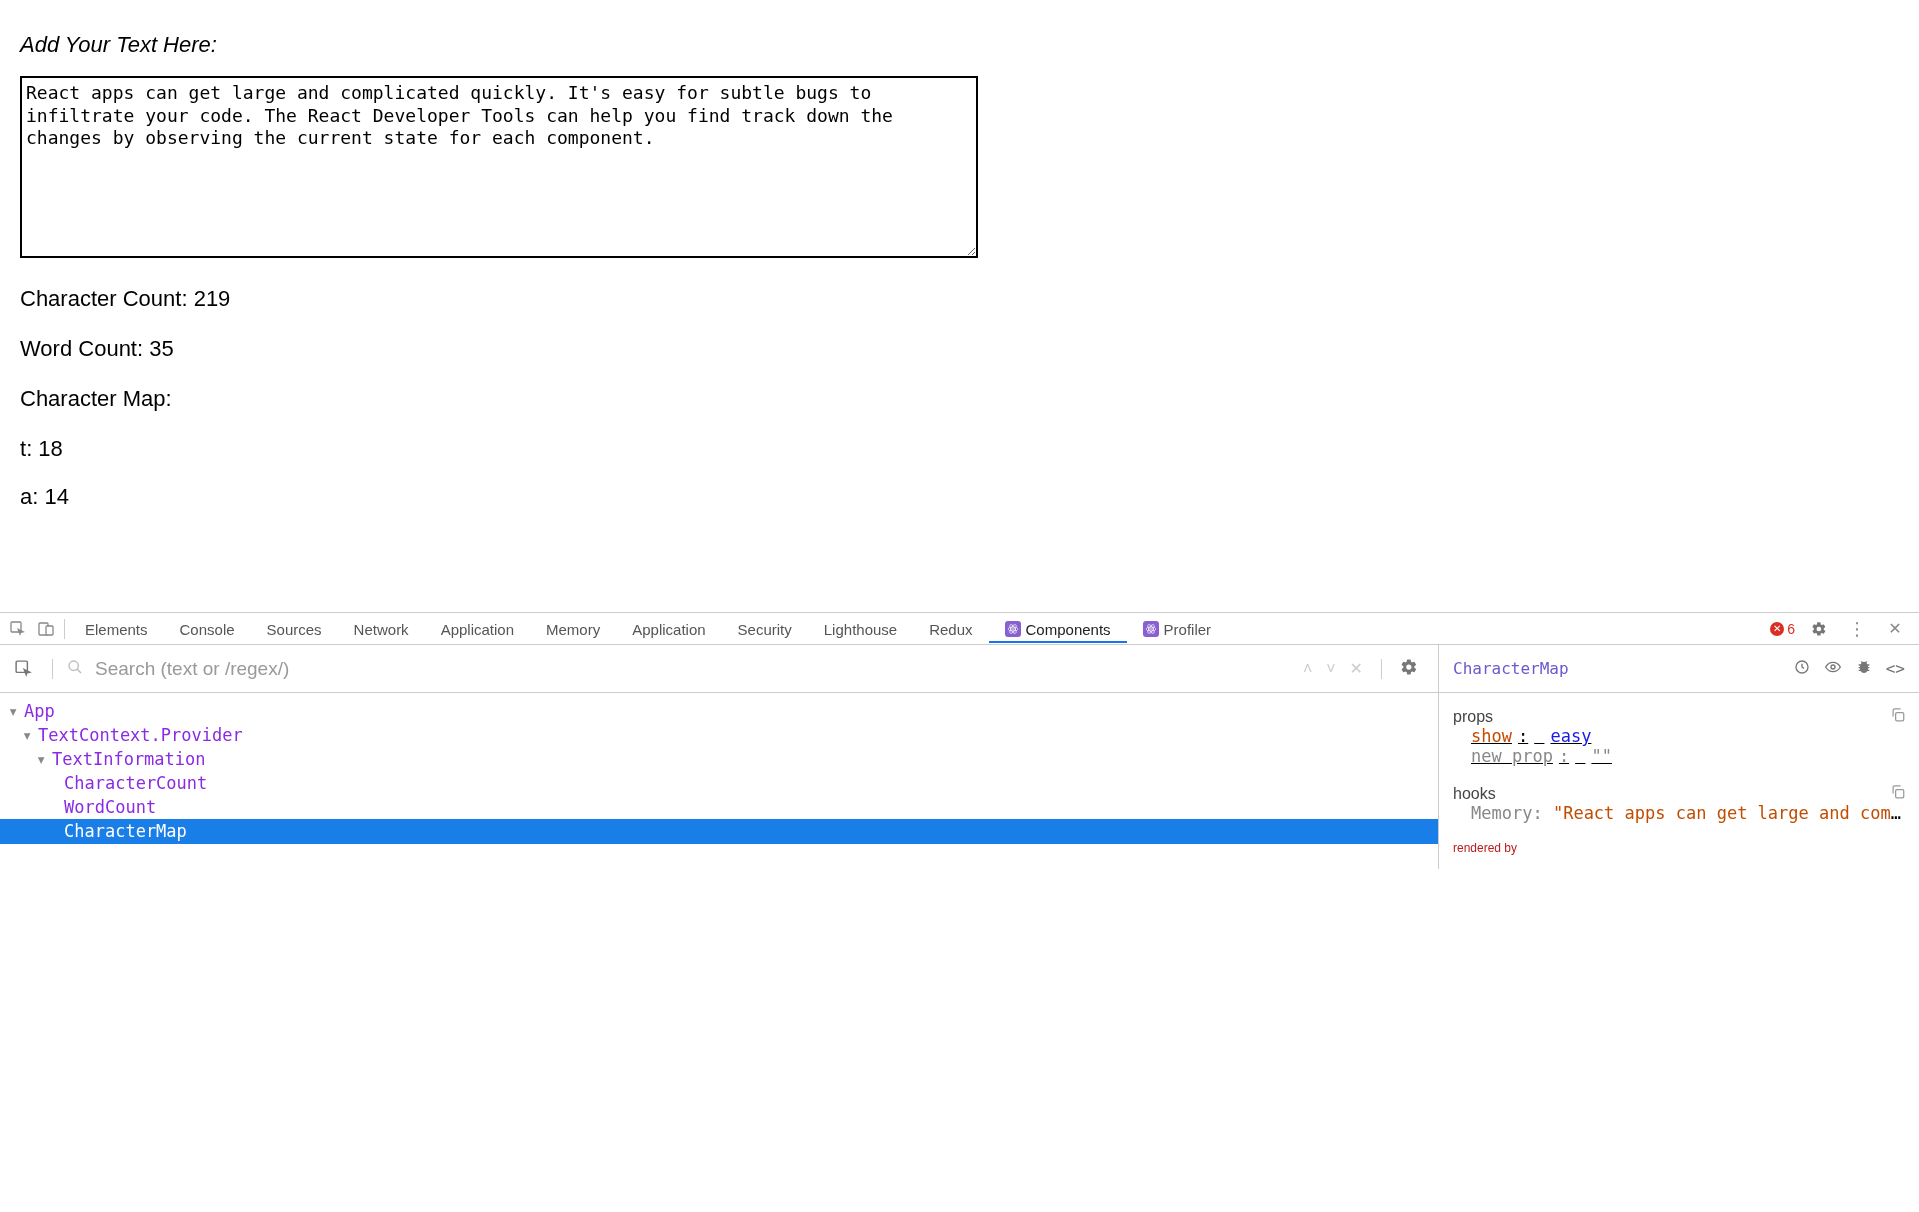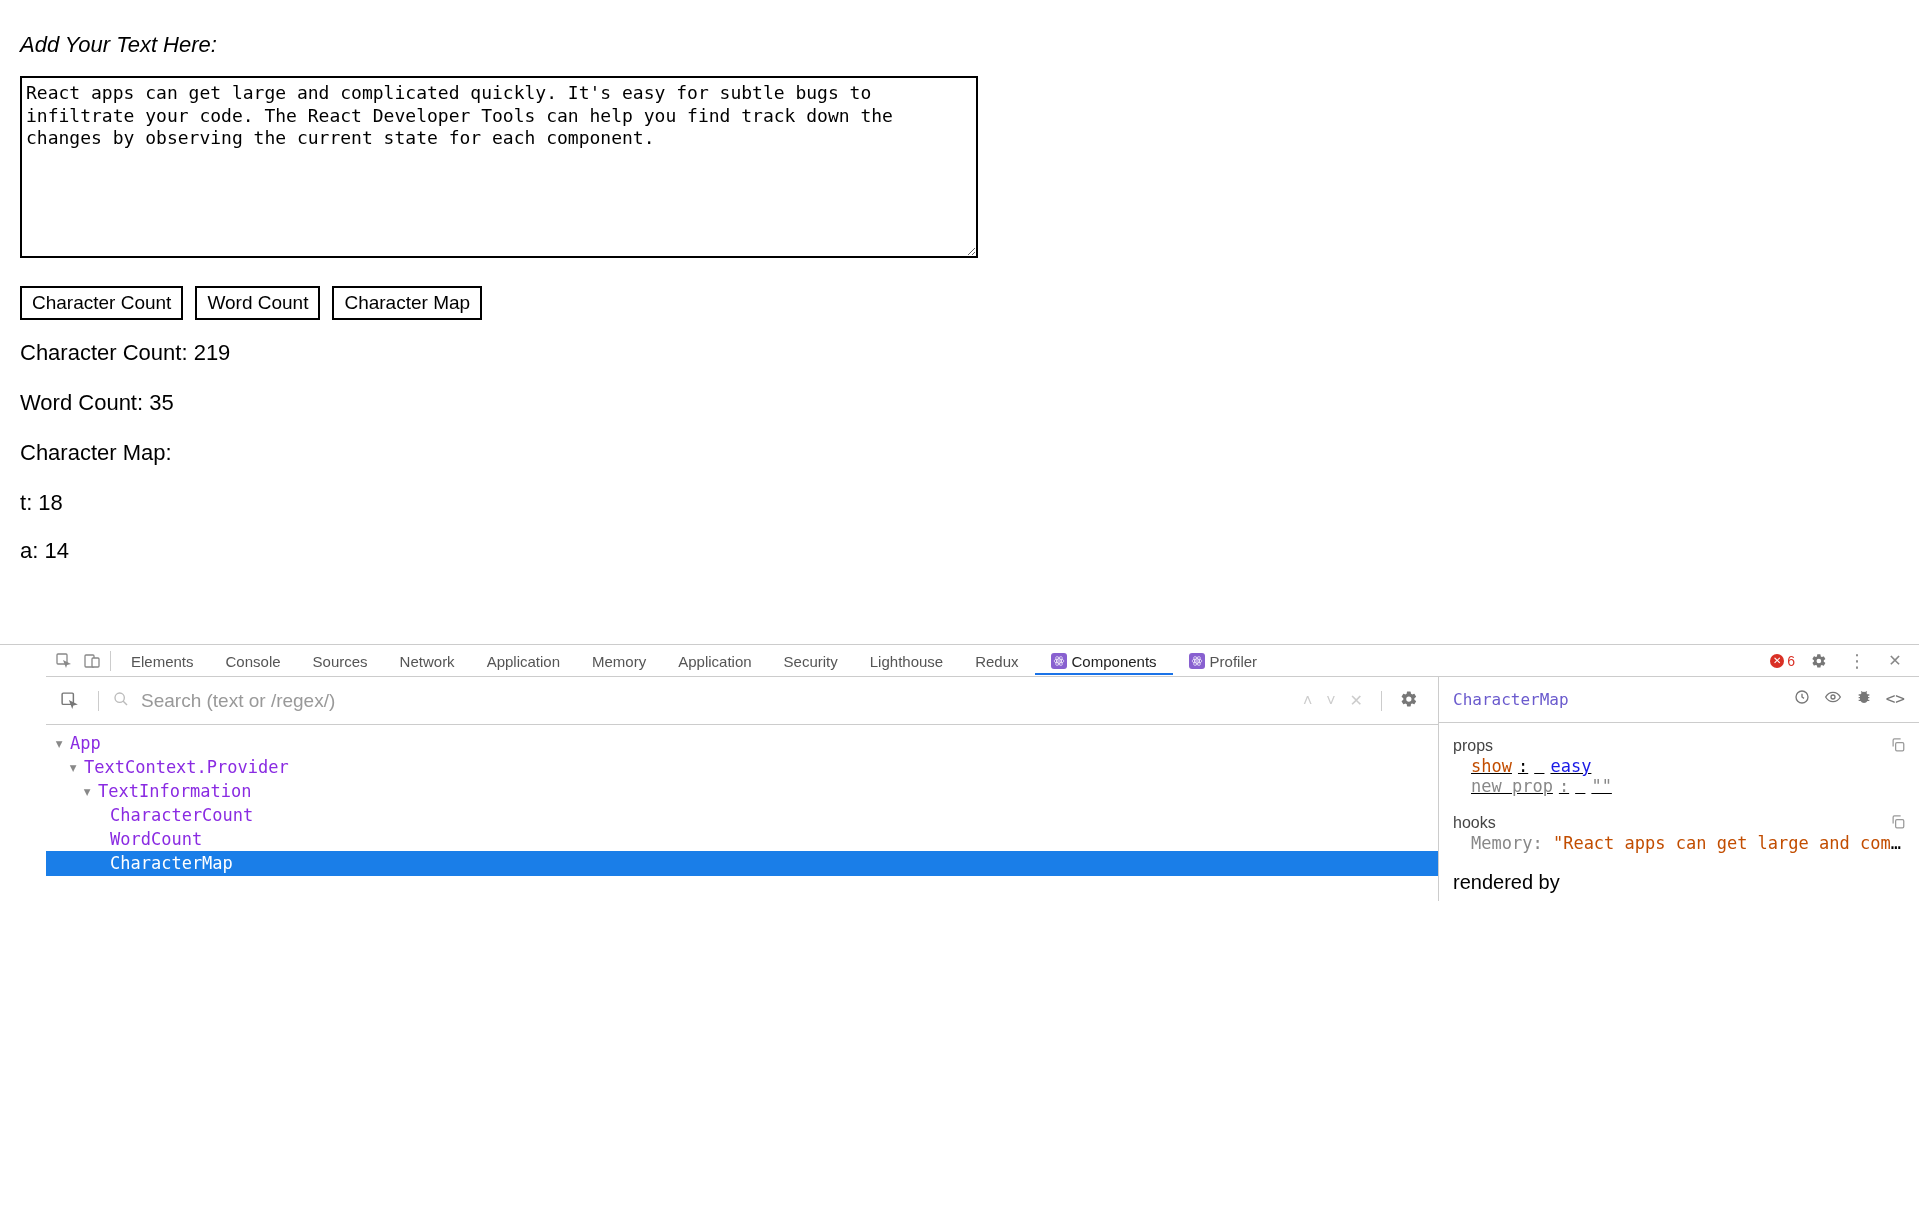--- a/index.html
+++ b/index.html
@@ -71,53 +71,48 @@
   .section-header { display: flex; justify-content: space-between; align-items: center; color: #444; font-family: -apple-system, Arial, sans-serif; font-size: 16px; }
   .section-header .copy-icon { color: #999; }
   .kv-row { display: flex; gap: 6px; padding-left: 18px; font-size: 17px; text-decoration: underline; }
   .kv-key-show { color: #c24d00; }
   .kv-key-gray { color: #888; }
   .kv-val-blue { color: #1a1ae6; }
   .kv-val-gray { color: #888; }
   .hook-row { padding-left: 18px; white-space: nowrap; overflow: hidden; text-overflow: ellipsis; font-size: 17px; }
   .hook-label { color: #888; }
   .hook-val { color: #c24d00; }
-  .rendered-by-label { color: #000000; font-family: -apple-system, Arial, sans-serif; font-size: 20px; }
+  .rendered-by-label { color: #b91c1c; font-family: -apple-system, Arial, sans-serif; font-size: 12px; }
 
   
   .devtools .components-panel { height: calc(100% - 32px); }
 
   
   .devtools { height: auto; top: 612px; bottom: auto; }
   .devtools .components-panel { height: 224px; }
 
   
-  .devtools { position: absolute; top: 644px; left: 0; right: 0; padding-left: 46px; }
+  .devtools { position: absolute; top: 612px; left: 0; right: 0; }
 
   
   .devtools, .dt-tabbar { width: 100%; }
 
   
   .ind0 { padding-left: 8px; }
   .ind1 { padding-left: 22px; }
   .ind2 { padding-left: 36px; }
   .ind3b { padding-left: 64px; }
 </style>
 </head>
 <body>
 
 <div class="app-area">
   <div class="label">Add Your Text Here:</div>
   <div class="textarea-wrap">
     <textarea style="">React apps can get large and complicated quickly. It's easy for subtle bugs to infiltrate your code. The React Developer Tools can help you find track down the changes by observing the current state for each component.</textarea>
-  </div>
-  <div class="button-row">
-    <button class="btn">Character Count</button>
-    <button class="btn">Word Count</button>
-    <button class="btn">Character Map</button>
   </div>
 
   <div class="metric">
     <span>Character Count: </span><span>219</span>
   </div>
   <div class="metric">
     <span>Word Count: </span><span>35</span>
   </div>
   <div class="char-map-heading">Character Map:</div>
 

